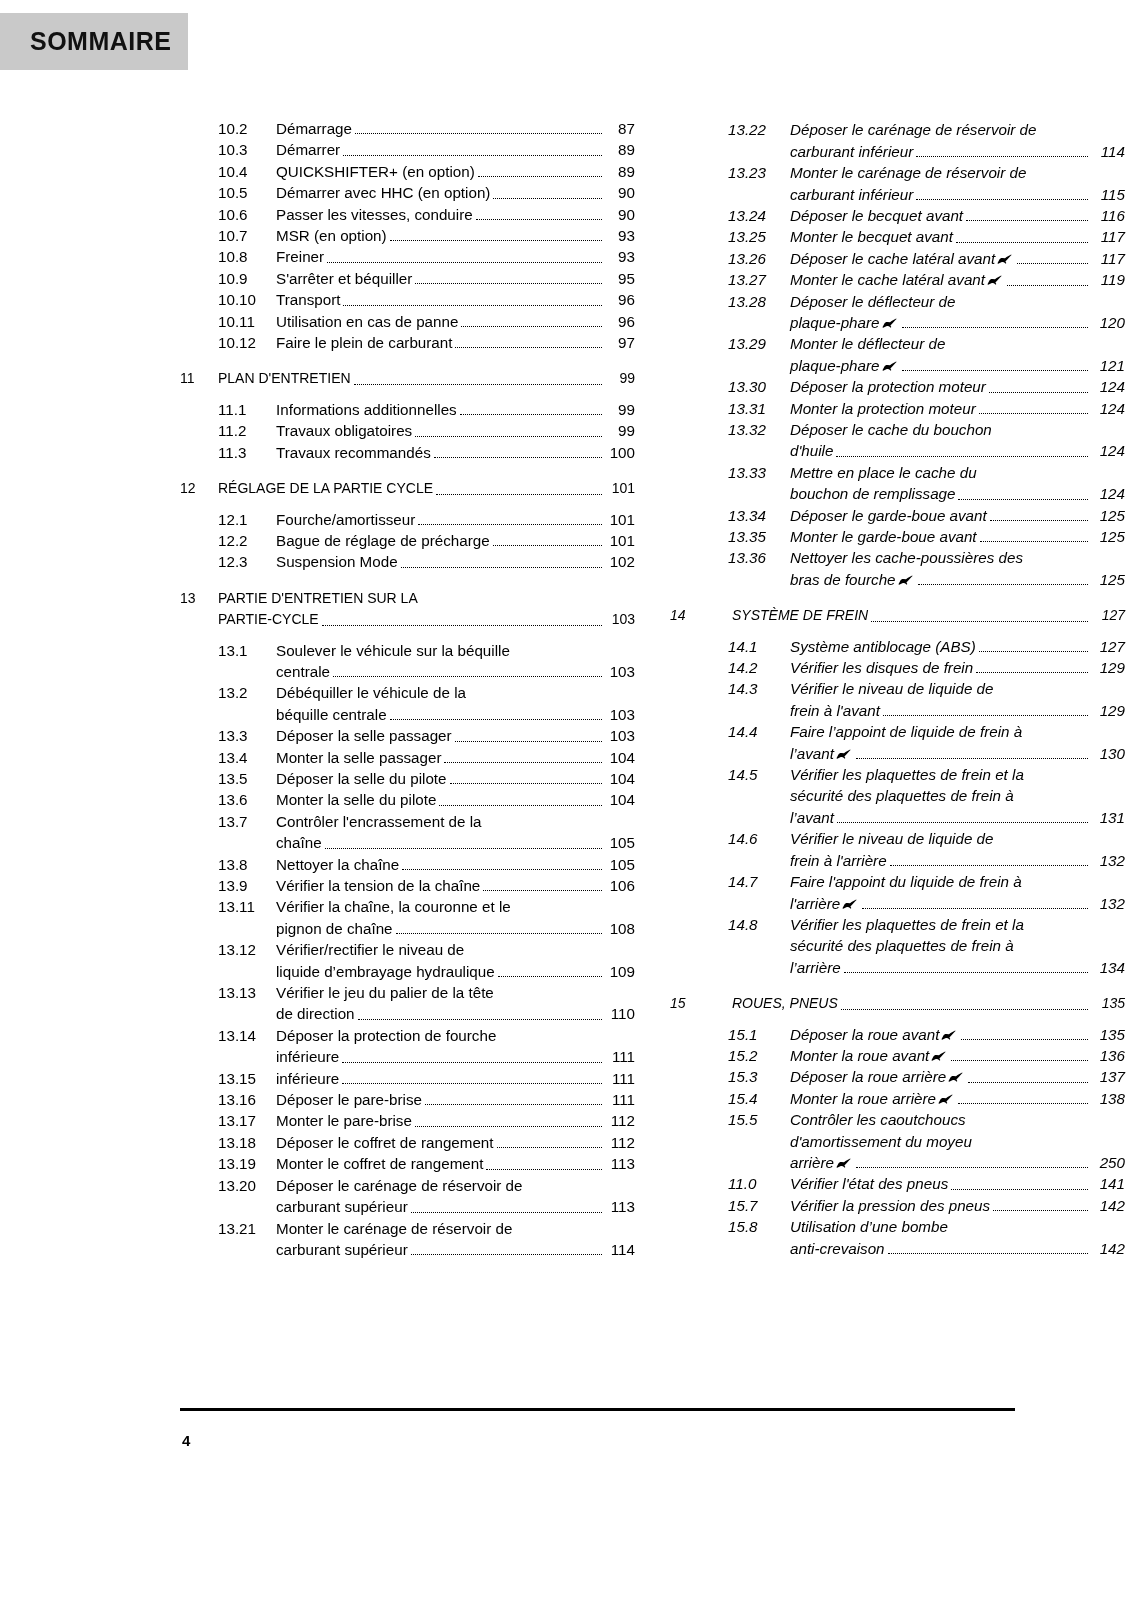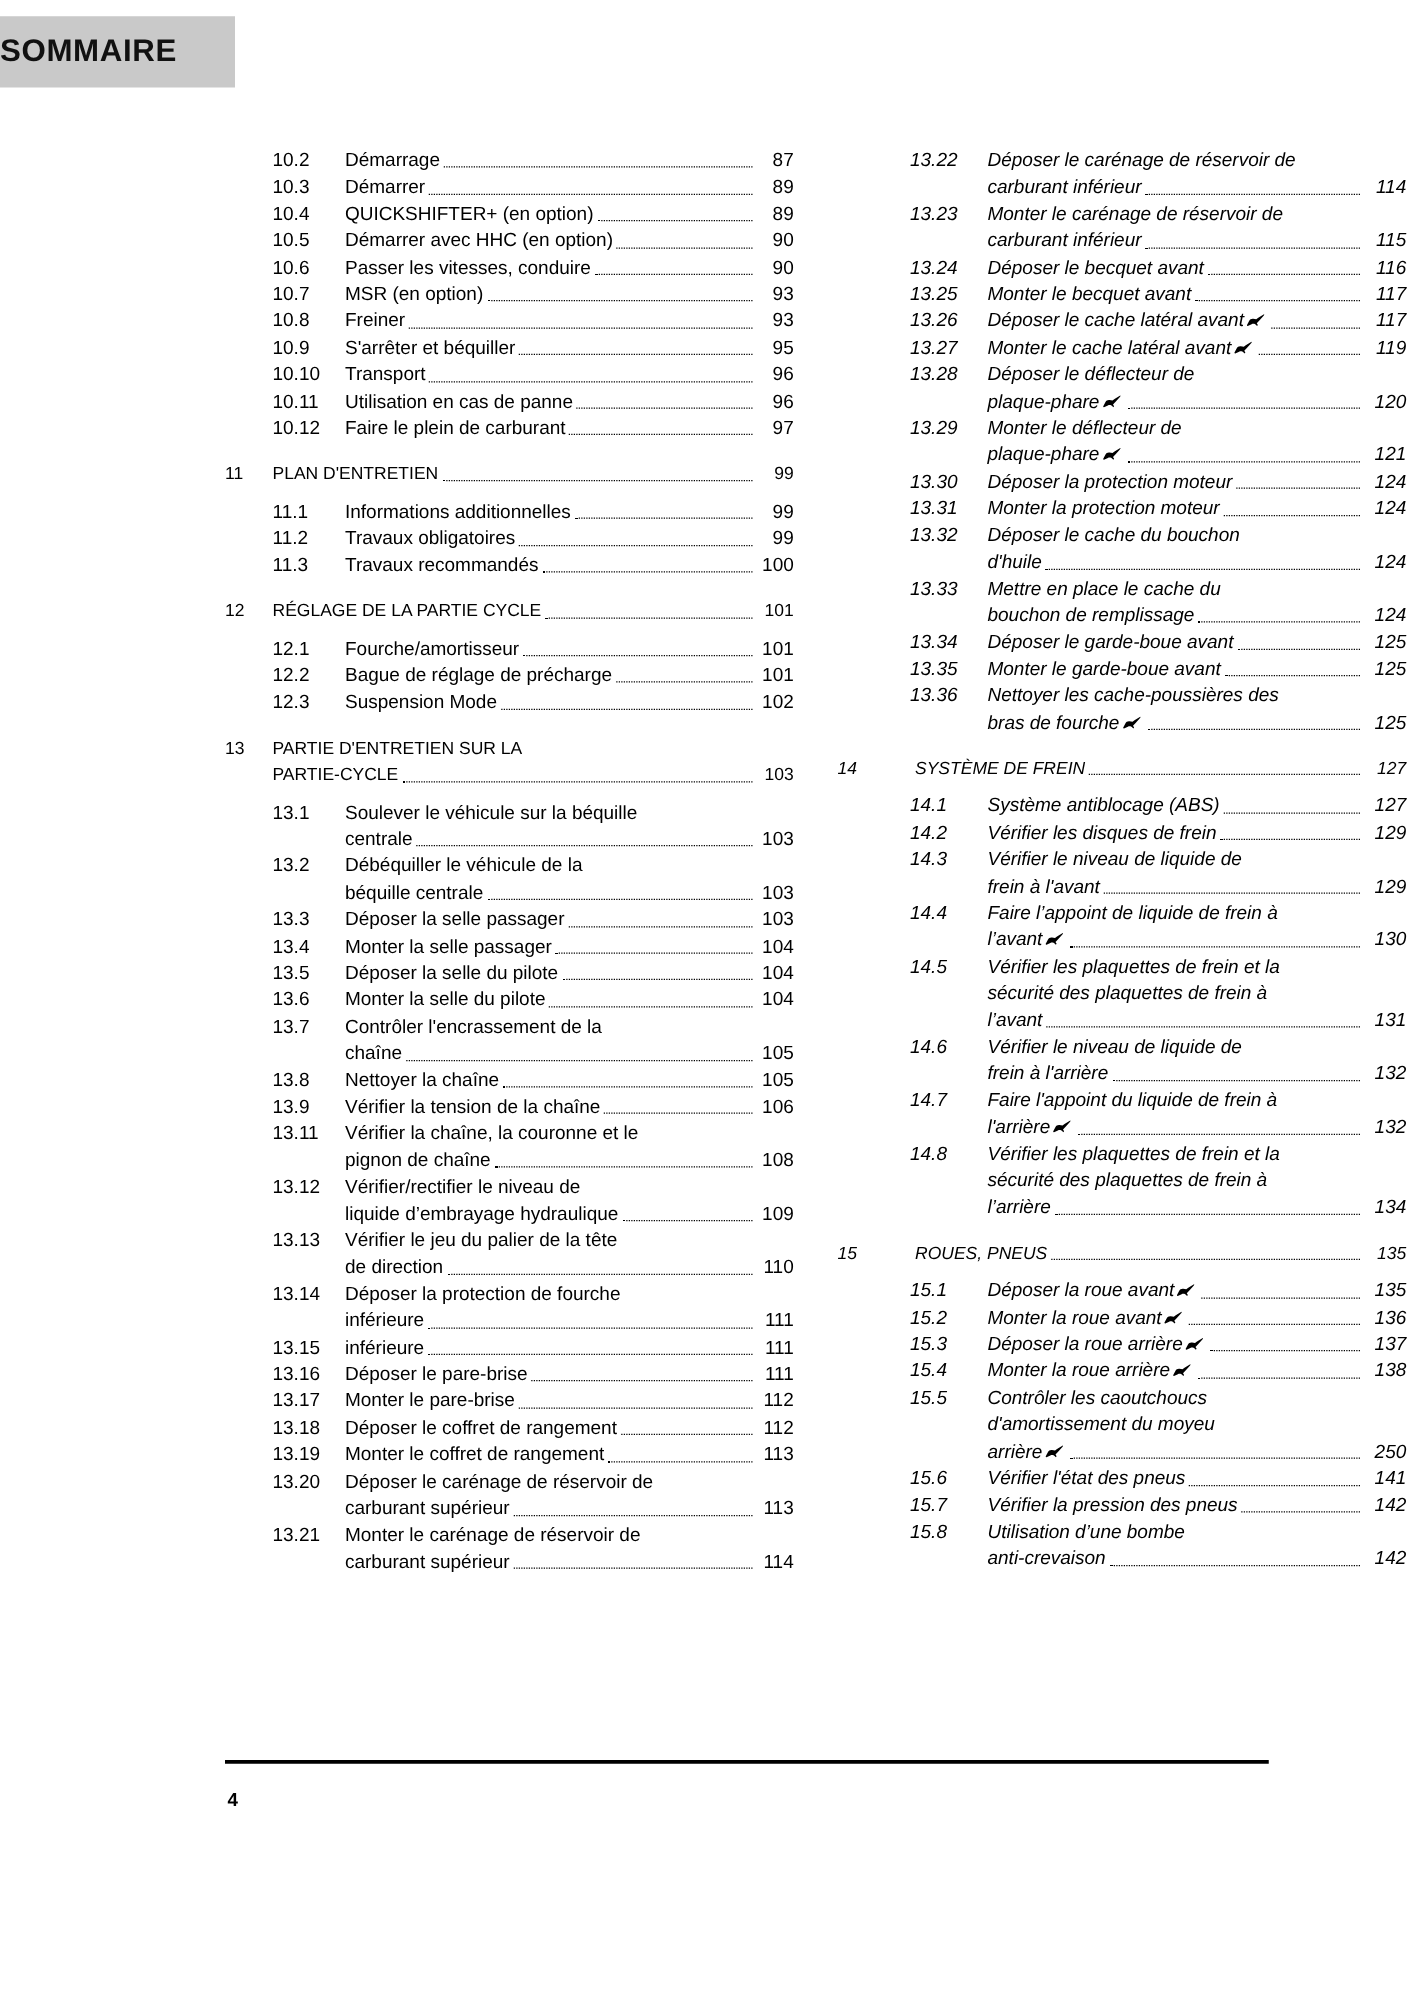--- a/index.html
+++ b/index.html
@@ -23,28 +23,30 @@
     height: 57px;
     background: #c9c9c9;
     display: flex;
     align-items: center;
   }
   .header-title {
     font-size: 25px;
     font-weight: bold;
     letter-spacing: 0.5px;
     color: #111;
+    padding-left: 30px;
   }
   .columns {
     position: absolute;
     left: 0;
     top: 118px;
     width: 1130px;
     display: flex;
     gap: 0;
+    align-items: center;
   }
   .col {
     width: 455px;
   }
   .col-left { margin-left: 180px; }
   .col-right { margin-left: 35px; font-style: italic; }
 
   
   .toc-row {
     display: flex;
@@ -877,21 +879,21 @@
           <div class="title-line">
             <span class="t-text">arrière<span class="tool-icon"><svg width="15" height="12" viewBox="0 0 15 12">
                   <path d="M14.2 1.4 L9.6 4.1 L8.0 5.3 L5.6 5.0 C4.2 4.8 2.9 5.5 2.3 6.7 L0.6 10.0 C0.4 10.4 0.8 10.9 1.2 10.7 L4.3 9.3 C5.5 8.7 7.0 9.0 7.9 10.0 L8.6 10.8 L9.3 9.9 L8.4 8.6 L10.3 6.6 L13.9 2.6 C14.3 2.2 14.6 1.7 14.2 1.4 Z" fill="#000"></path>
                 </svg></span></span>
             <span class="dots"></span>
             <span class="pg">250</span>
           </div>
         </div>
       </div>
       <div class="toc-row">
-        <div class="num">15.6</div>
+        <div class="num">11.0</div>
         <div class="title-wrap">
           <div class="title-line">
             <span class="t-text">Vérifier l'état des pneus</span>
             <span class="dots"></span>
             <span class="pg">141</span>
           </div>
         </div>
       </div>
       <div class="toc-row">
         <div class="num">15.7</div>

